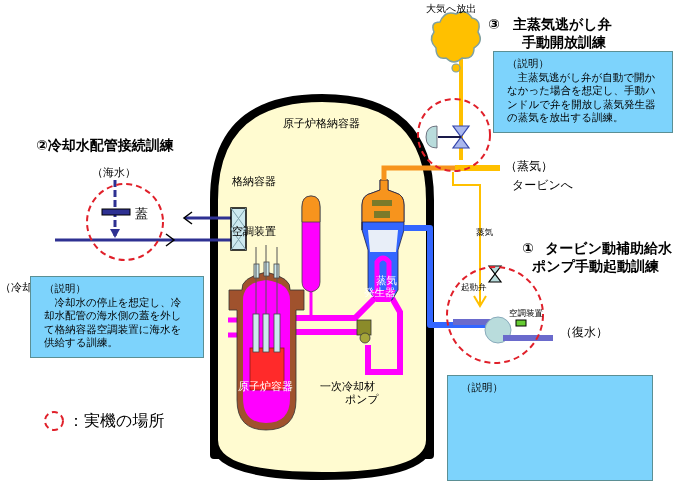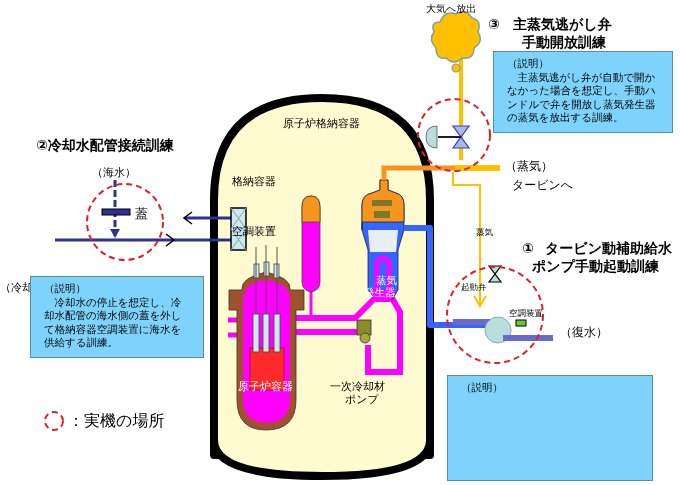--- a/index.html
+++ b/index.html
@@ -158,19 +158,19 @@
 <div class="title" style="left:522px;top:240px;">①</div>
 <div class="title" style="left:545px;top:240px;">タービン動補助給水</div>
 <div class="title" style="left:532px;top:258px;">ポンプ手動起動訓練</div>
 <div class="lbl small" style="left:461px;top:281px;">起動弁</div>
 <div class="lbl small" style="left:509px;top:307px;">空調装置</div>
 <div class="lbl" style="left:560px;top:326px;font-size:12px;">（復水）</div>
 
 <div class="lbl white" style="left:376px;top:274px;font-size:10.5px;">蒸気</div>
 <div class="lbl white" style="left:364px;top:286px;font-size:10.5px;">発生器</div>
 <div class="lbl white" style="left:238px;top:380px;font-size:11px;">原子炉容器</div>
-<div class="lbl" style="left:330px;top:380px;">一次冷却材</div>
+<div class="lbl" style="left:320px;top:380px;">一次冷却材</div>
 <div class="lbl" style="left:345px;top:393px;">ポンプ</div>
 
 <div class="desc" style="left:447px;top:375px;width:206px;height:106px;">
   <p>（説明）</p>
 </div>
 </div>
 
 </body></html>

